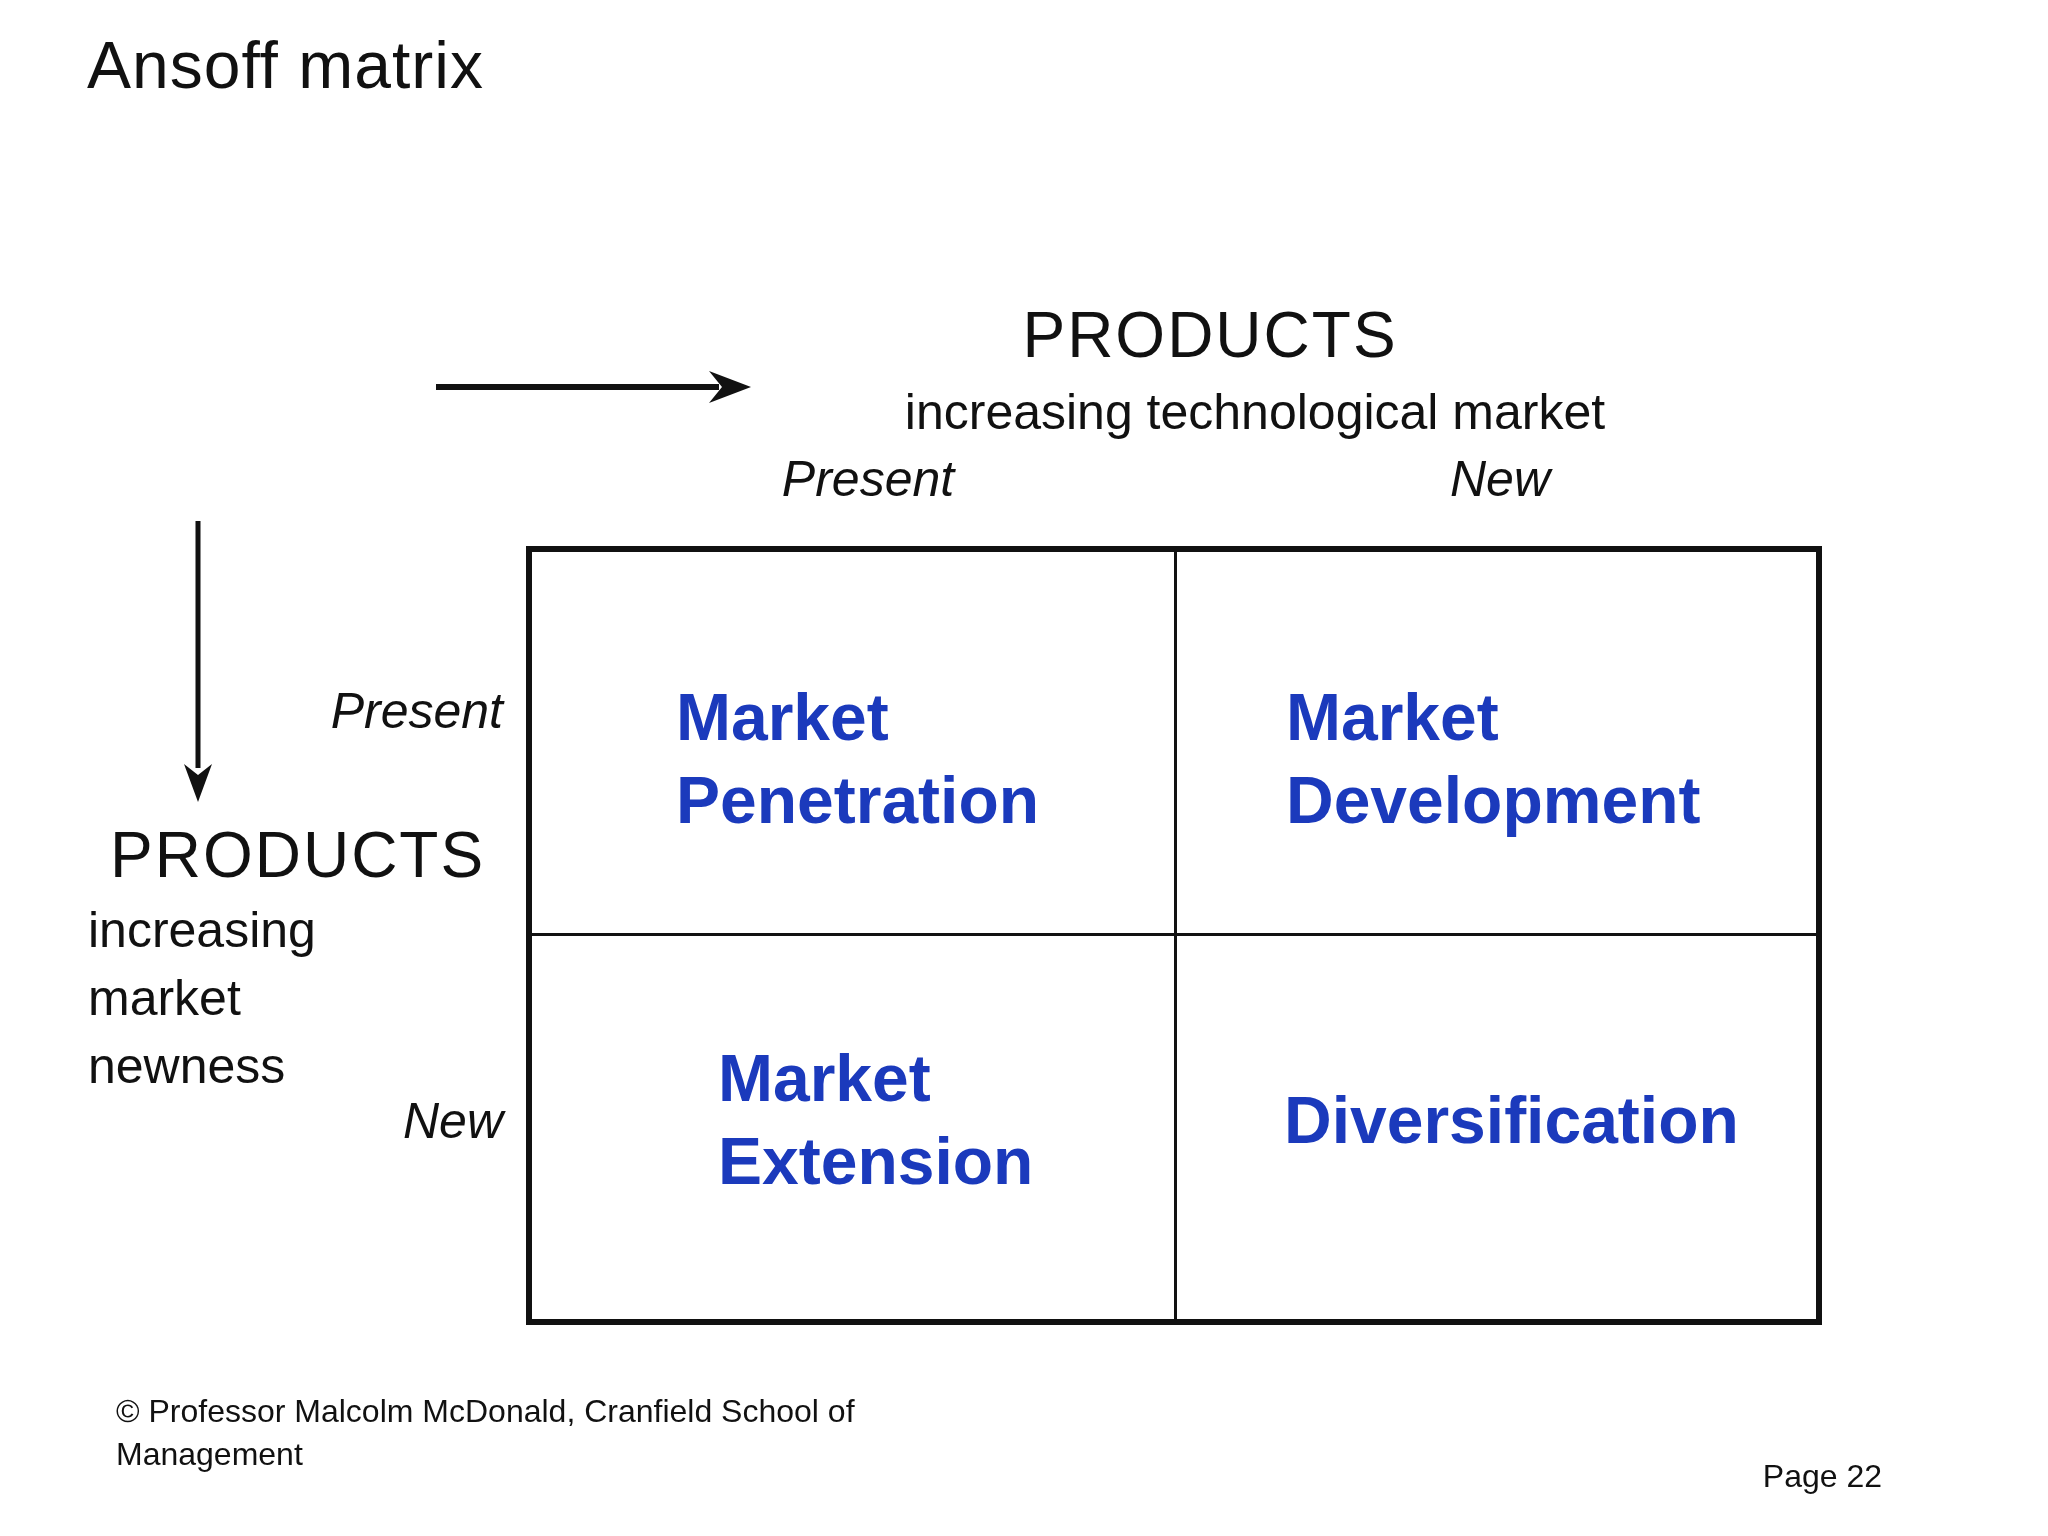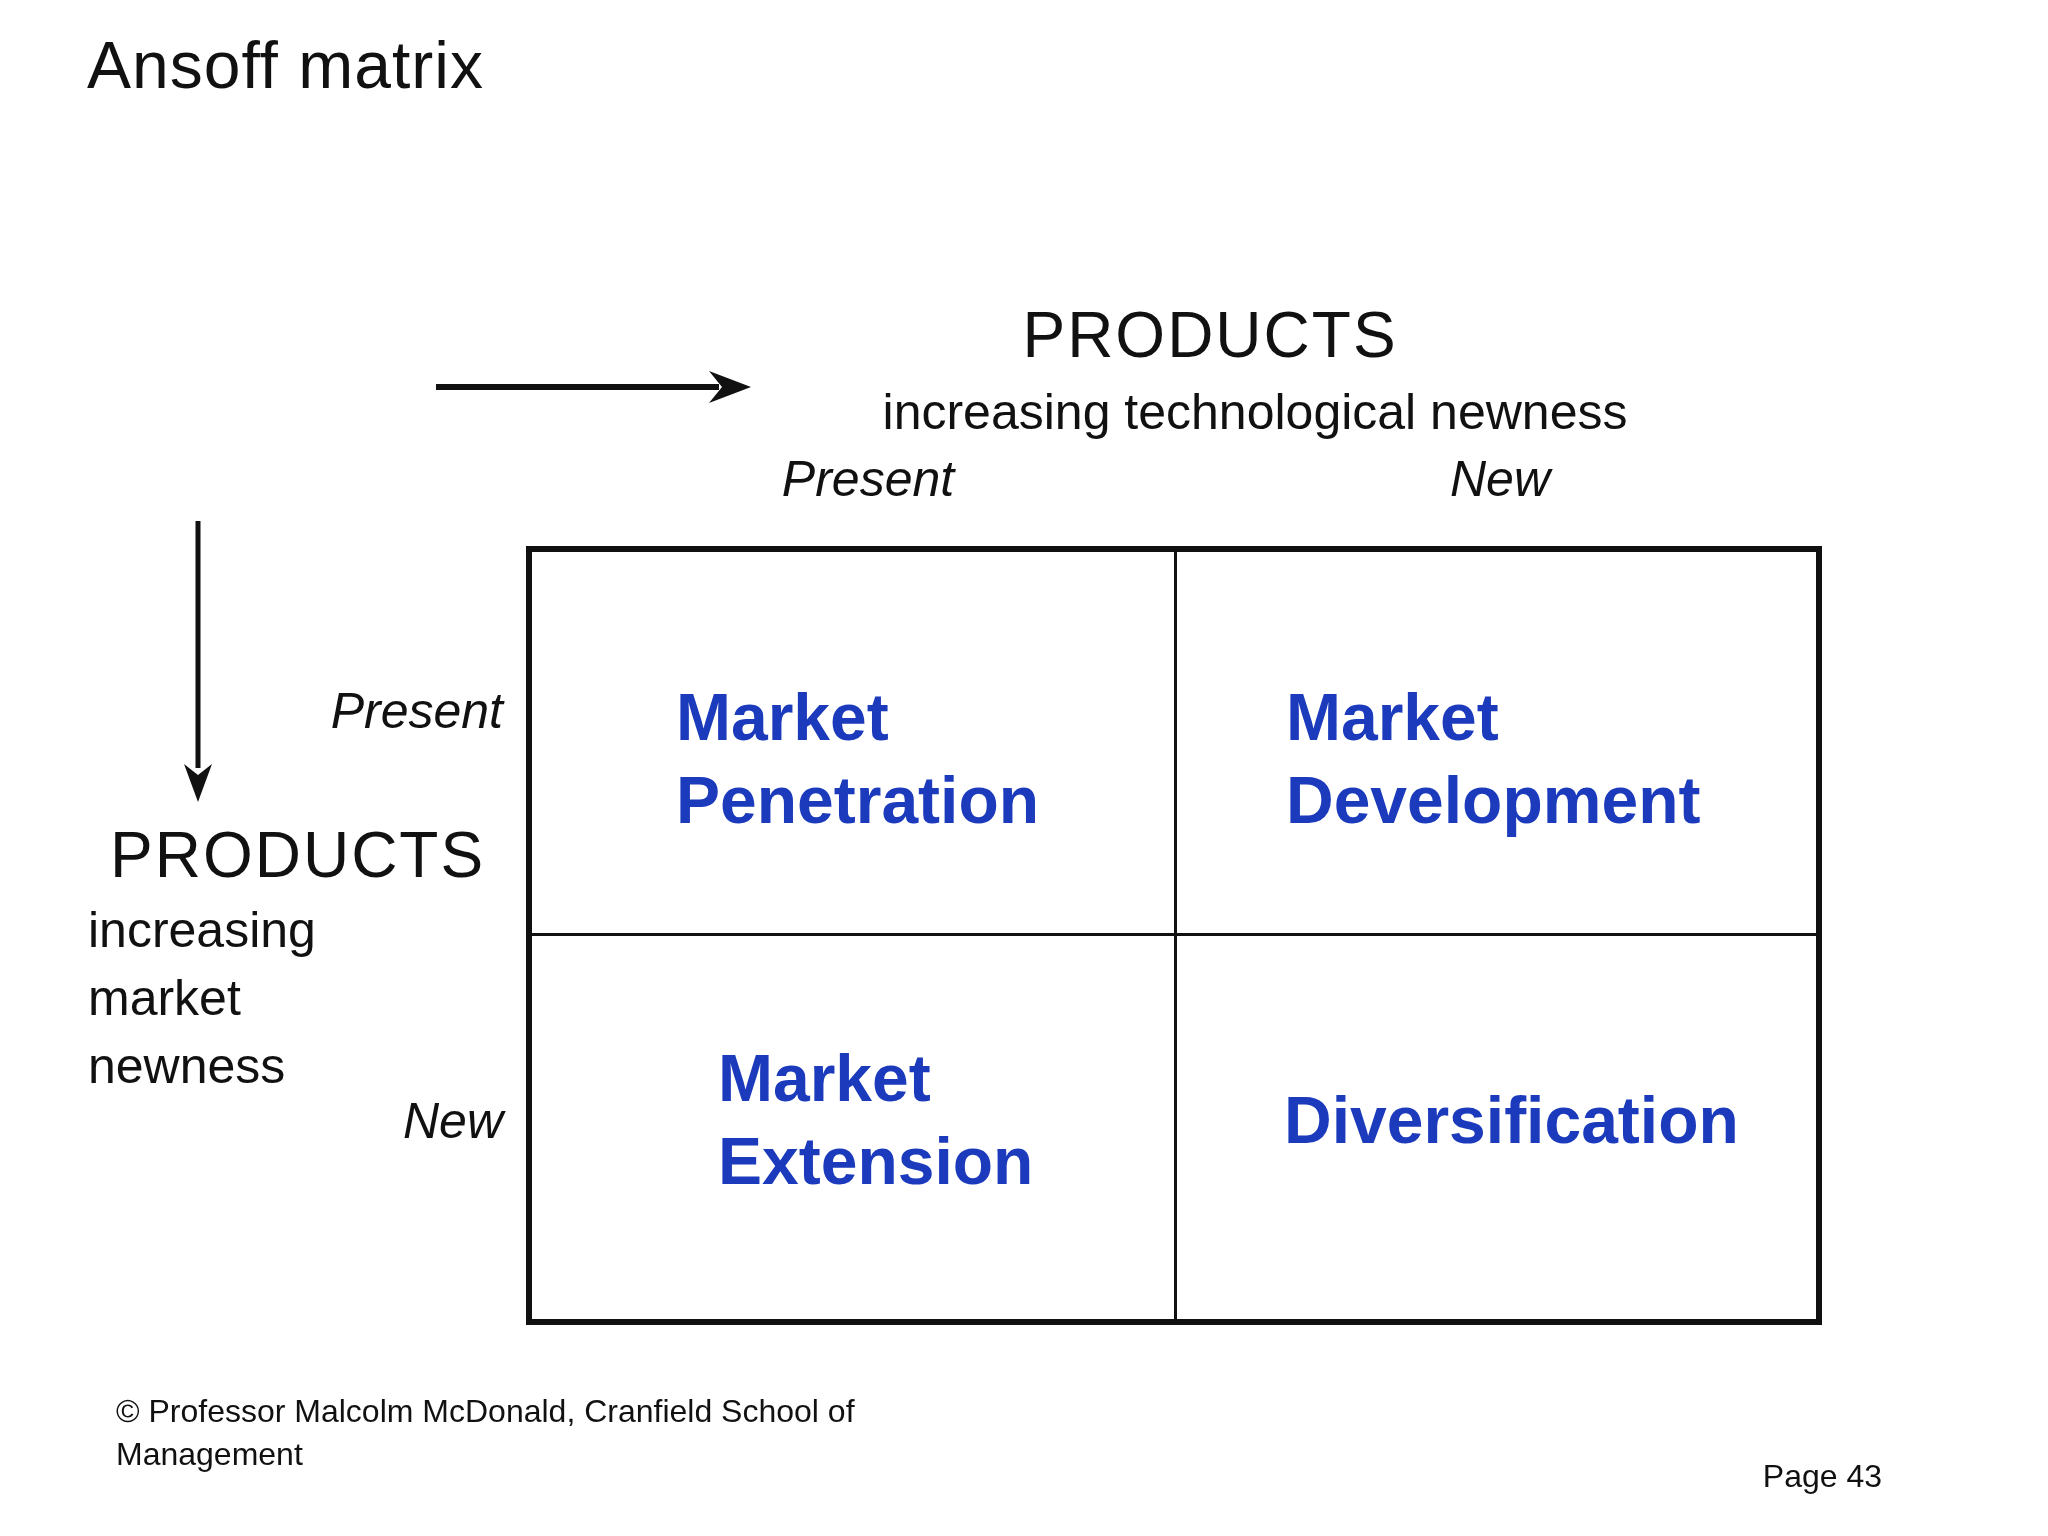--- a/index.html
+++ b/index.html
@@ -119,21 +119,21 @@
 
 <div class="slide">
 
   <h1 class="abs title">Ansoff matrix</h1>
 
   <svg class="abs h-arrow" width="320" height="42" viewBox="0 0 320 42">
     <line class="stroke" x1="3" y1="21" x2="286" y2="21" stroke-width="6"></line>
     <path class="fill" d="M318,21 L276,5 L289,21 L276,37 Z"></path>
   </svg>
   <div class="abs products-heading">PRODUCTS</div>
-  <div class="abs products-subtitle">increasing technological newness</div>
+  <div class="abs products-subtitle">increasing technological market</div>
   <div class="abs col-label col-present">Present</div>
   <div class="abs col-label col-new">New</div>
 
   <svg class="abs v-arrow" width="44" height="286" viewBox="0 0 44 286">
     <line class="stroke" x1="22" y1="3" x2="22" y2="250" stroke-width="5"></line>
     <path class="fill" d="M22,284 L8,246 L22,257 L36,246 Z"></path>
   </svg>
   <div class="abs row-label row-present">Present</div>
   <div class="abs markets-heading">PRODUCTS</div>
   <div class="abs markets-subtitle">increasing
@@ -148,15 +148,15 @@
   <div class="abs qlabel q1">Market
 Penetration</div>
   <div class="abs qlabel q2">Market
 Development</div>
   <div class="abs qlabel q3">Market
 Extension</div>
   <div class="abs qlabel q4">Diversification</div>
 
   <div class="abs footer">© Professor Malcolm McDonald, Cranfield School of
 Management</div>
-  <div class="abs pageno">Page 43</div>
+  <div class="abs pageno">Page 22</div>
 
 </div>
 
 </body></html>

